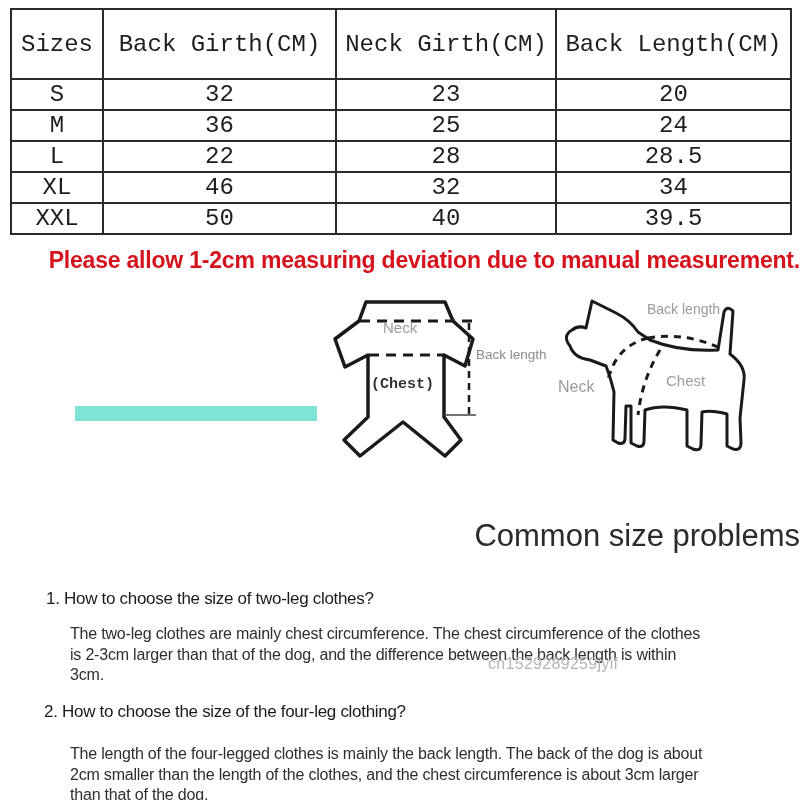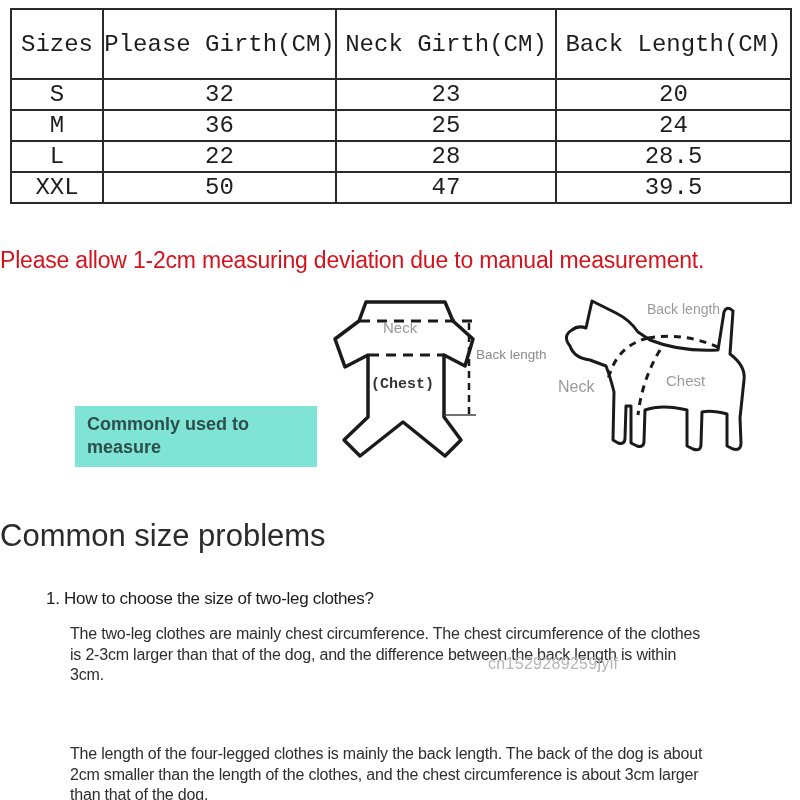--- a/index.html
+++ b/index.html
@@ -19,39 +19,39 @@
     padding:0;font-weight:normal;white-space:nowrap;overflow:hidden;
   }
   .size-table th{height:68px;font-size:24px;}
   .size-table td{height:29px;font-size:24px;}
   .col-sizes{width:92px;}
   .col-chest{width:233px;}
   .col-neck{width:220px;}
   .col-back{width:235px;}
   
   .notice{
-    position:absolute;left:0;top:247px;width:800px;text-align:left;
-    font-size:23px;font-weight:normal;color:#d6131c;letter-spacing:-0.2px;
+    position:absolute;left:0;top:247px;width:800px;text-align:right;
+    font-size:23px;font-weight:bold;color:#d6131c;letter-spacing:-0.2px;
   }
   
   .pet-method-title{
     position:absolute;left:42px;top:342px;
     font-size:33px;color:#4d4d4d;letter-spacing:0.5px;
   }
   .highlight-box{
     position:absolute;left:75px;top:406px;width:230px;
     background:#7fe3d6;padding:7px 0 8px 12px;
     font-size:18px;font-weight:bold;color:#2c4f4b;line-height:23px;
   }
   .garment-svg{position:absolute;left:323px;top:291px;}
   .dog-svg{position:absolute;left:550px;top:288px;}
   .diagram-label{font-family:"Liberation Sans",sans-serif;}
   
   .problems-title{
-    position:absolute;left:0;top:518px;width:800px;text-align:left;
+    position:absolute;left:0;top:518px;width:800px;text-align:right;
     font-size:31px;color:#2b2b2b;
   }
   .question{
     position:absolute;font-size:17px;font-weight:normal;color:#1b1b1b;letter-spacing:-0.3px;
   }
   .q1{left:46px;top:589px;}
   .q2{left:44px;top:702px;}
   .answer{
     position:absolute;font-size:16px;color:#2e2e2e;line-height:20.5px;letter-spacing:-0.2px;
   }
@@ -70,21 +70,21 @@
   <table class="size-table">
     <colgroup>
       <col class="col-sizes">
         <col class="col-chest">
         <col class="col-neck">
         <col class="col-back">
     </colgroup>
     <thead>
       <tr>
         <th>Sizes</th>
-        <th>Please Girth(CM)</th>
+        <th>Back Girth(CM)</th>
         <th>Neck Girth(CM)</th>
         <th>Back Length(CM)</th>
       </tr>
     </thead>
     <tbody>
       <tr>
         <td>S</td>
         <td>32</td>
         <td>23</td>
         <td>20</td>
@@ -95,33 +95,38 @@
         <td>25</td>
         <td>24</td>
       </tr>
       <tr>
         <td>L</td>
         <td>22</td>
         <td>28</td>
         <td>28.5</td>
       </tr>
       <tr>
+        <td>XL</td>
+        <td>46</td>
+        <td>32</td>
+        <td>34</td>
+      </tr>
+      <tr>
         <td>XXL</td>
         <td>50</td>
-        <td>47</td>
+        <td>40</td>
         <td>39.5</td>
       </tr>
     </tbody>
   </table>
 
   <div class="notice">Please allow 1-2cm measuring deviation due to manual measurement.</div>
 
 
   <div class="highlight-box">
-    <div>Commonly used to measure</div>
   </div>
 
   <svg class="garment-svg" width="240" height="200" viewBox="0 0 240 200">
     <path d="M43,11 L122,11 L130,30 L150,48 L142,75 L121,64 L121,126 L138,149 L122,165 L80,131 L37,165 L21,149 L45,126 L45,64 L22,76 L12,48 L36,30 Z" fill="#ffffff" stroke="#1a1a1a" stroke-width="3.5" stroke-linejoin="round"></path>
     <line x1="37" y1="30" x2="152" y2="30" stroke="#1a1a1a" stroke-width="3" stroke-dasharray="10 7"></line>
     <line x1="46" y1="64" x2="121" y2="64" stroke="#1a1a1a" stroke-width="3" stroke-dasharray="10 7"></line>
     <line x1="146" y1="32" x2="146" y2="124" stroke="#1a1a1a" stroke-width="2.5" stroke-dasharray="7 5"></line>
     <line x1="121" y1="124" x2="153" y2="124" stroke="#444" stroke-width="1.5"></line>
     <text class="diagram-label" x="60" y="42" font-size="15" fill="#9a9a9a">Neck</text>
     <text x="48" y="97" font-size="15" font-weight="bold" fill="#333" font-family="Liberation Mono, monospace">(Chest)</text>
@@ -138,15 +143,16 @@
     <text class="diagram-label" x="116" y="98" font-size="15" fill="#9a9a9a">Chest</text>
   </svg>
 
   <div class="problems-title">Common size problems</div>
 
   <div class="question q1">1. How to choose the size of two-leg clothes?</div>
   <div class="answer a1">The two-leg clothes are mainly chest circumference. The chest circumference of the clothes is 2-3cm larger than that of the dog, and the difference between the back length is within 3cm.</div>
 
   <div class="watermark">cn1529289259jyif</div>
 
+  <div class="question q2">2. How to choose the size of the four-leg clothing?</div>
   <div class="answer a2">The length of the four-legged clothes is mainly the back length. The back of the dog is about 2cm smaller than the length of the clothes, and the chest circumference is about 3cm larger than that of the dog.</div>
 
 </div>
 
 </body></html>

